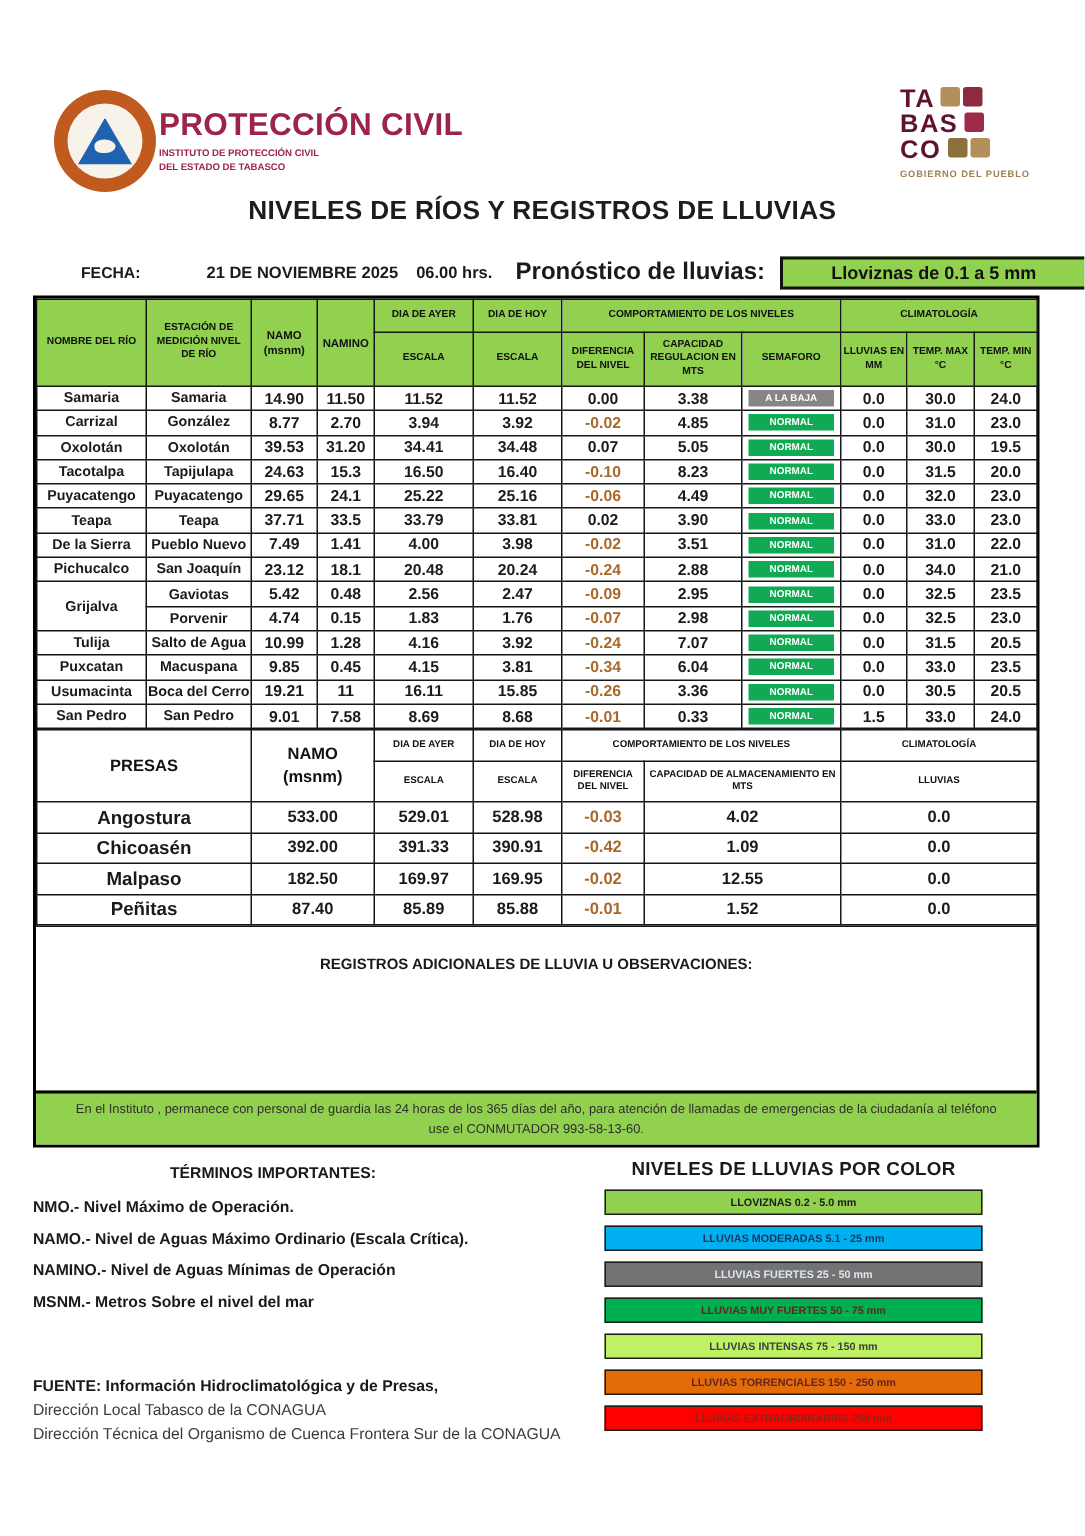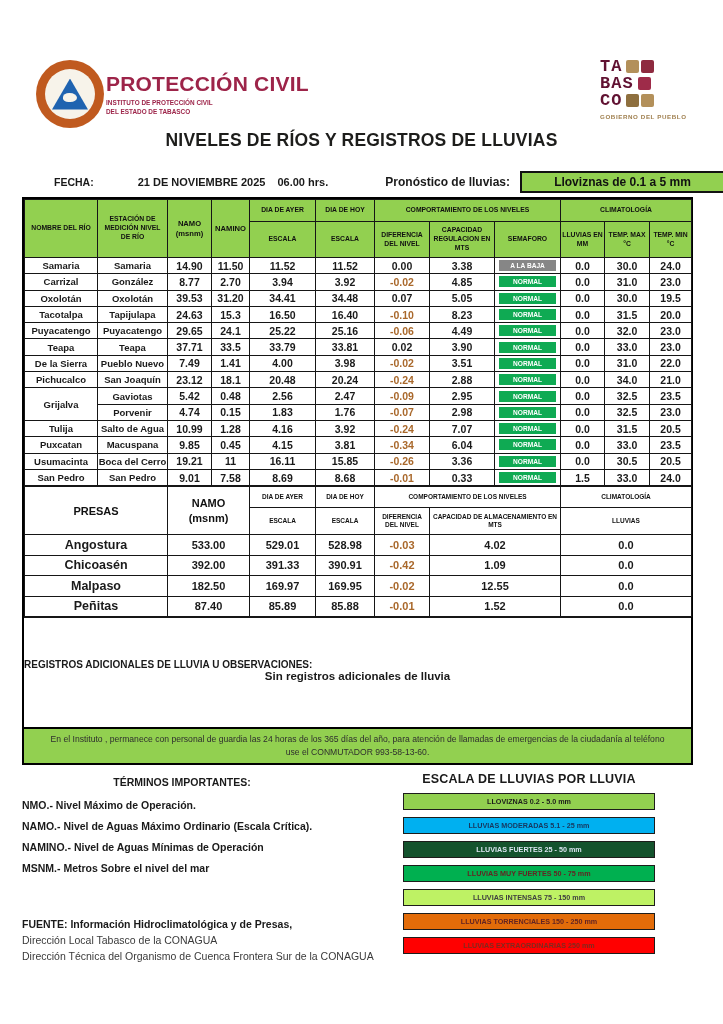--- a/index.html
+++ b/index.html
@@ -13,38 +13,38 @@
           display:flex; align-items:center; justify-content:center; }
   .seal-tri { width:36px; height:31px; background:#1f63b0;
           clip-path:polygon(50% 0, 100% 100%, 0 100%); position:relative; }
   .seal-tri::after { content:""; position:absolute; left:11px; top:14px; width:14px; height:9px;
           background:#f7f3ea; border-radius:50% 60% 55% 45%; }
   .agency { position:absolute; left:106px; top:72px; color:#9d2449; }
   .agency-title { font-size:21px; font-weight:800; letter-spacing:0.2px; }
   .agency-sub { font-size:6.4px; font-weight:bold; line-height:1.45; margin-top:2px; }
 
   .tab-logo { position:absolute; left:600px; top:58px; width:112px; }
-  .tab-row { display:flex; align-items:center; height:17px;font-family:Liberation Mono, monospace; }
+  .tab-row { display:flex; align-items:flex-start; height:17px; }
   .tab-letters { font-size:17px; font-weight:800; color:#611232; letter-spacing:1px; line-height:16px; }
   .tab-glyphs { display:flex; gap:2px; margin-left:4px; }
   .g { width:13px; height:13px; border-radius:2px; }
   .g1 { background:#b3905a; } .g2 { background:#8e2a3f; } .g3 { background:#9e2b49; }
   .g4 { background:#8e6f3e; } .g5 { background:#b3905a; }
   .tab-caption { font-size:6.2px; font-weight:bold; color:#a08050; letter-spacing:0.6px; margin-top:4px; }
 
   .main-title { position:absolute; left:0; top:130px; width:100%; text-align:center;
           font-size:17.5px; font-weight:800; color:#1d1d1b; letter-spacing:0.2px; }
 
   
   .fecha-row { position:absolute; left:22px; top:170px; width:671px; height:24px;
           display:flex; align-items:center;margin-left:32px; }
   .fecha-label { font-size:10.5px; font-weight:800; }
   .fecha-date { font-size:11px; font-weight:800; margin-left:44px; }
   .fecha-time { font-size:11px; font-weight:800; margin-left:12px; }
-  .forecast-label { font-size:12px; font-weight:800; margin-left:auto; margin-right:10px; }
+  .forecast-label { font-size:16px; font-weight:800; margin-left:auto; margin-right:10px; }
   .forecast-box { width:205px; height:22px; background:#92d050; border:2px solid #121212;
           display:flex; align-items:center; justify-content:center;
           font-size:12px; font-weight:800; color:#111; }
 
   
   .doc-block { position:absolute; left:22px; top:197px; width:671px; border:2px solid #000; }
   table { border-collapse:collapse; table-layout:fixed; width:667px; }
   th, td { border:1.5px solid #161616; text-align:center; vertical-align:middle; overflow:hidden; }
 
   .rt th { background:#92d050; font-size:6.8px; font-weight:800; line-height:1.3; padding:1px; color:#111; }
@@ -57,21 +57,21 @@
   .badge { margin:1px 4px; padding:2px 0; font-size:6.6px; font-weight:800; color:#fff; }
 
   .pt th { background:#fff; font-size:6.5px; font-weight:800; line-height:1.3; padding:1px; color:#111; }
   .pt th.big { font-size:11px; font-weight:800; }
   .pt tr.hr1 { height:21px; } .pt tr.hr2 { height:27px; }
   .pt tbody tr { height:20.5px; }
   .p-name { font-size:12.5px; font-weight:800; }
   .p-num  { font-size:11px; font-weight:800; }
 
   .registros { height:110px; border-top:1.5px solid #161616; position:relative; }
-  .registros-label { font-size:10px; font-weight:800; padding-top:0;margin-top:41px; }
+  .registros-label { text-align:center; font-size:10px; font-weight:800; padding-top:20px; }
   .registros-body { position:absolute; top:52px; width:100%; text-align:center;
           font-size:11.5px; font-weight:800; }
 
   .banner { height:36px; background:#92d050; border-top:2px solid #000;
           display:flex; align-items:center; justify-content:center; padding:12px 26px; }
   .banner-text { font-size:8.6px; color:#2e2e2e; text-align:center; line-height:1.55; }
 
   
   .terms { position:absolute; left:22px; top:776px; width:360px; }
   .terms-title { width:320px; text-align:center; font-size:10.5px; font-weight:800; margin-bottom:7px; }
@@ -473,44 +473,43 @@
             <td class="p-num">85.88</td>
             <td class="p-num neg">-0.01</td>
             <td class="p-num">1.52</td>
             <td class="p-num">0.0</td>
           </tr>
         </tbody>
     </table>
 
     <div class="registros">
       <div class="registros-label">REGISTROS ADICIONALES DE LLUVIA U OBSERVACIONES:</div>
-      <div class="registros-body">Sin registros adicionales de lluvia</div>
     </div>
 
     <div class="banner">
       <div class="banner-text">En el Instituto , permanece con personal de guardia las 24 horas de los 365 días del año, para atención de llamadas de emergencias de la ciudadanía al teléfono use el CONMUTADOR  993-58-13-60.</div>
     </div>
   </div>
 
   <div class="terms">
     <div class="terms-title">TÉRMINOS IMPORTANTES:</div>
     <div>
         <div class="term-line">NMO.- Nivel Máximo de Operación.</div>
         <div class="term-line">NAMO.- Nivel de Aguas Máximo Ordinario (Escala Crítica).</div>
         <div class="term-line">NAMINO.- Nivel de Aguas Mínimas de Operación</div>
         <div class="term-line">MSNM.- Metros Sobre el nivel del mar</div>
       </div>
   </div>
 
   <div class="scale">
-    <div class="scale-title">ESCALA DE LLUVIAS POR LLUVIA</div>
+    <div class="scale-title">NIVELES DE LLUVIAS POR COLOR</div>
     <div>
         <div class="scale-bar" style="background: rgb(146, 208, 80); color: rgb(29, 29, 27);">LLOVIZNAS  0.2 - 5.0 mm</div>
         <div class="scale-bar" style="background: rgb(0, 176, 240); color: rgb(23, 55, 94);">LLUVIAS MODERADAS 5.1 - 25 mm</div>
-        <div class="scale-bar" style="background: #14532d; color: rgb(220, 230, 242);">LLUVIAS FUERTES    25 - 50 mm</div>
+        <div class="scale-bar" style="background: #737373; color: rgb(220, 230, 242);">LLUVIAS FUERTES    25 - 50 mm</div>
         <div class="scale-bar" style="background: rgb(0, 176, 80); color: rgb(99, 36, 35);">LLUVIAS MUY FUERTES  50 - 75 mm</div>
         <div class="scale-bar" style="background: #bef264; color: rgb(64, 64, 64);">LLUVIAS INTENSAS  75 - 150 mm</div>
         <div class="scale-bar" style="background: rgb(227, 108, 9); color: rgb(99, 36, 35);">LLUVIAS TORRENCIALES 150 - 250 mm</div>
         <div class="scale-bar" style="background: rgb(255, 0, 0); color: rgb(127, 42, 30);">LLUVIAS EXTRAORDINARIAS 250 mm</div>
       </div>
   </div>
 
   <div class="fuente">
     <div class="fuente-line1">FUENTE: Información Hidroclimatológica y de Presas,</div>
     <div class="fuente-line">Dirección Local Tabasco de la CONAGUA</div>

